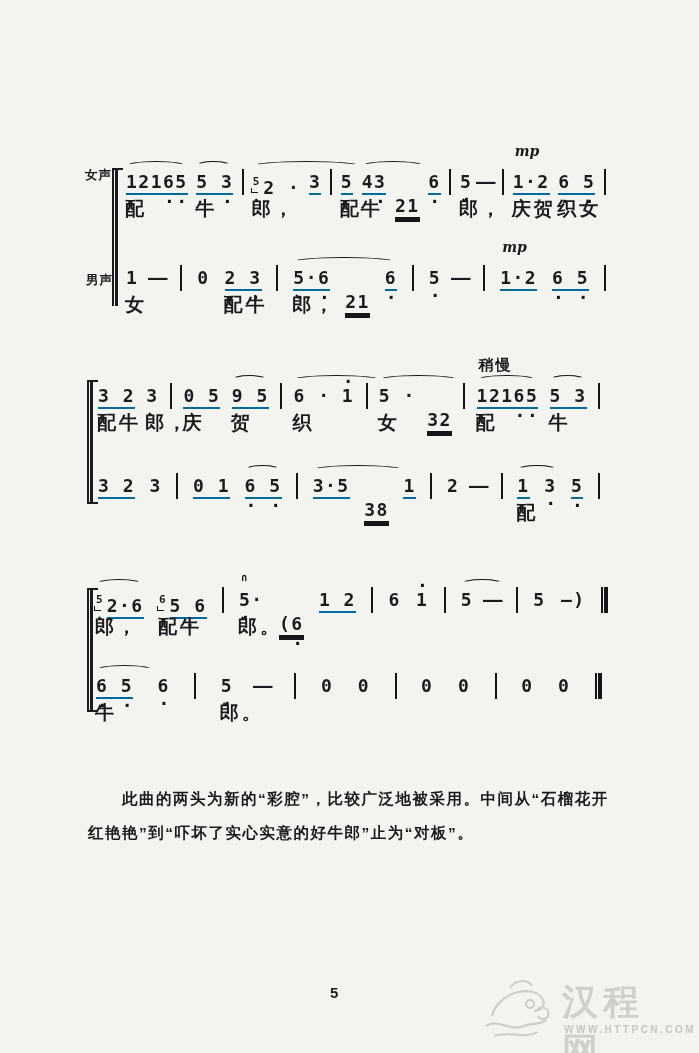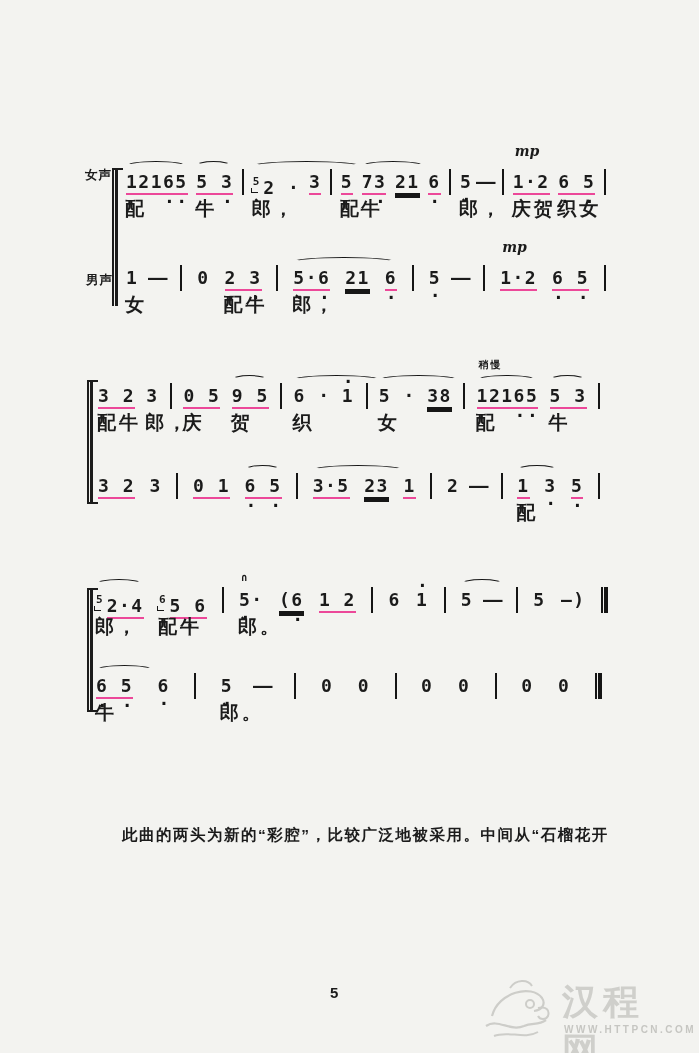--- a/index.html
+++ b/index.html
@@ -4,51 +4,51 @@
 <style>
   html,body{margin:0;padding:0;}
   body{background:#e8e8e6;}
   .page{position:relative;width:699px;height:1053px;background:#f3f3f0;overflow:hidden;
         font-family:"Liberation Sans",sans-serif;color:#1b1b1b;}
   
   .mline{position:absolute;display:flex;justify-content:space-between;align-items:flex-start;height:56px;}
   .cell{position:relative;display:inline-block;font-family:"DejaVu Sans Mono",monospace;
         font-weight:bold;font-size:18px;line-height:20px;letter-spacing:1.5px;white-space:pre;}
   .cell .t{display:inline-block;padding-bottom:1px;}
-  .cell .t.u1{border-bottom:2px solid #ec4899;}
-  .cell .t.u2{border-bottom:2px solid #161616;box-shadow:0 3px 0 #161616;}
+  .cell .t.u1{border-bottom:2px solid #0369a1;}
+  .cell .t.u2{border-bottom:2px solid #161616;box-shadow:0 3px 0 #161616;margin-top:24px;}
   .cell .t.dash{transform:scaleX(1.8);transform-origin:center;}
   .db,.da{position:absolute;left:1px;white-space:pre;font-family:"DejaVu Sans Mono",monospace;
         font-weight:bold;font-size:18px;letter-spacing:1.5px;line-height:6px;color:#161616;}
   .db{top:100%;margin-top:4px;}
   .da{bottom:100%;margin-bottom:1px;}
   .slur{position:absolute;left:-1px;bottom:calc(100% + 1px);height:10px;box-sizing:border-box;
         border:2px solid transparent;border-top:1.8px solid #161616;border-radius:50%;}
   .sup{position:absolute;left:2px;bottom:calc(100% + 11px);font-weight:bold;white-space:nowrap;}
   .sup.dyn{font-family:"DejaVu Serif",serif;font-style:italic;font-size:14px;letter-spacing:0;}
-  .sup.tempo{font-size:10px;letter-spacing:2px;text-align:right;}
+  .sup.tempo{font-size:15px;letter-spacing:2px;text-align:right;}
   .sup.orn{font-size:11px;bottom:calc(100% + 2px);letter-spacing:0;}
   .grace{position:relative;font-size:11px;letter-spacing:0;vertical-align:9px;margin-right:4px;}
   .grace::after{content:"";position:absolute;left:-2px;top:100%;width:6px;height:4px;
         border-left:1.4px solid #161616;border-bottom:1.4px solid #161616;}
   .lyr{position:absolute;top:27px;left:-1px;white-space:nowrap;font-family:"Liberation Sans",sans-serif;
         font-weight:bold;font-size:19px;letter-spacing:3px;}
   .bar{width:2px;height:26px;background:#151515;margin-top:-3px;}
   .bar.final{width:7px;background:transparent;border-left:2px solid #151515;border-right:4px solid #151515;box-sizing:border-box;}
   
   .sysbrace{position:absolute;width:6px;}
   .sysbrace .v1{position:absolute;left:0;top:0;bottom:0;width:1.5px;background:#1b1b1b;}
   .sysbrace .v2{position:absolute;left:3px;top:0;bottom:0;width:3px;background:#1b1b1b;}
   .sysbrace .st{position:absolute;left:0;top:0;width:11px;height:2px;background:#1b1b1b;}
   .sysbrace .sb{position:absolute;left:0;bottom:0;width:11px;height:2px;background:#1b1b1b;}
   .vlabel{position:absolute;font-weight:bold;font-size:12.5px;letter-spacing:1px;}
   
   .footnote{position:absolute;left:88px;top:782px;width:530px;font-weight:bold;font-size:15.5px;
         line-height:34px;letter-spacing:1.5px;}
-  .footnote .ln1{text-indent:2.2em;margin-top:36px;}
+  .footnote .ln1{text-indent:2.2em;}
   .pagenum{position:absolute;left:330px;top:984px;font-weight:bold;font-size:15px;}
   .watermark{position:absolute;left:480px;top:972px;width:194px;height:78px;color:#c9c9c5;}
   .wm-logo{position:absolute;left:0;top:2px;}
   .wm-name{position:absolute;left:82px;top:6px;font-size:36px;font-weight:bold;letter-spacing:5px;color:#cfcfcb;}
   .wm-url{position:absolute;left:84px;top:52px;font-size:10px;font-weight:bold;letter-spacing:2.5px;color:#c6c6c2;}
 </style>
 </head>
 <body>
 
 <div class="page">
@@ -75,21 +75,21 @@
   <div class="vlabel" style="left:86px;top:272px;">男声</div>
 
   <div class="mline" style="left:126px;top:172px;width:480px;">
       <span class="cell"><span class="t u1">12165</span><i class="slur" style="width: 100%;"></i><span class="db">   ··</span><span class="lyr">配</span></span>
       <span class="cell"><span class="t u1">5 3</span><i class="slur" style="width: 100%;"></i><span class="db">  ·</span><span class="lyr">牛</span></span>
       <span class="bar"></span>
       <span class="cell"><span class="grace">5</span><span class="t">2 ·</span><i class="slur" style="width: 230%;"></i><span class="lyr">郎，</span></span>
       <span class="cell"><span class="t u1">3</span></span>
       <span class="bar"></span>
       <span class="cell"><span class="t u1">5</span><span class="lyr">配</span></span>
-      <span class="cell"><span class="t u1">73</span><i class="slur" style="width: 260%;"></i><span class="db"> ·</span><span class="lyr">牛</span></span>
+      <span class="cell"><span class="t u1">43</span><i class="slur" style="width: 260%;"></i><span class="db"> ·</span><span class="lyr">牛</span></span>
       <span class="cell"><span class="t u2">21</span></span>
       <span class="cell"><span class="t u1">6</span><span class="db">·</span></span>
       <span class="bar"></span>
       <span class="cell"><span class="t">5</span><span class="db">·</span><span class="lyr">郎，</span></span>
       <span class="cell"><span class="t dash">—</span></span>
       <span class="bar"></span>
       <span class="cell"><span class="t u1">1·2</span><span class="sup dyn">mp</span><span class="lyr">庆贺</span></span>
       <span class="cell"><span class="t u1">6 5</span><span class="db">· ·</span><span class="lyr">织女</span></span>
       <span class="bar"></span>
     </div>
@@ -115,47 +115,47 @@
       <span class="cell"><span class="t u1">3 2</span><span class="lyr">配牛</span></span>
       <span class="cell"><span class="t">3</span><span class="lyr">郎，</span></span>
       <span class="bar"></span>
       <span class="cell"><span class="t u1">0 5</span><span class="lyr">庆</span></span>
       <span class="cell"><span class="t u1">9 5</span><i class="slur" style="width: 100%;"></i><span class="lyr">贺</span></span>
       <span class="bar"></span>
       <span class="cell"><span class="t">6 ·</span><i class="slur" style="width: 240%;"></i><span class="lyr">织</span></span>
       <span class="cell"><span class="t">1</span><span class="da">·</span></span>
       <span class="bar"></span>
       <span class="cell"><span class="t">5 ·</span><i class="slur" style="width: 220%;"></i><span class="lyr">女</span></span>
-      <span class="cell"><span class="t u2">38</span></span>
+      <span class="cell"><span class="t u2">32</span></span>
       <span class="bar"></span>
       <span class="cell"><span class="t u1">12165</span><i class="slur" style="width: 100%;"></i><span class="db">   ··</span><span class="sup tempo">稍慢</span><span class="lyr">配</span></span>
       <span class="cell"><span class="t u1">5 3</span><i class="slur" style="width: 100%;"></i><span class="lyr">牛</span></span>
       <span class="bar"></span>
     </div>
   <div class="mline" style="left:98px;top:476px;width:502px;">
       <span class="cell"><span class="t u1">3 2</span></span>
       <span class="cell"><span class="t">3</span></span>
       <span class="bar"></span>
       <span class="cell"><span class="t u1">0 1</span></span>
       <span class="cell"><span class="t u1">6 5</span><i class="slur" style="width: 100%;"></i><span class="db">· ·</span></span>
       <span class="bar"></span>
       <span class="cell"><span class="t u1">3·5</span><i class="slur" style="width: 250%;"></i></span>
-      <span class="cell"><span class="t u2">23</span></span>
+      <span class="cell"><span class="t u2">38</span></span>
       <span class="cell"><span class="t u1">1</span></span>
       <span class="bar"></span>
       <span class="cell"><span class="t">2</span></span>
       <span class="cell"><span class="t dash">—</span></span>
       <span class="bar"></span>
       <span class="cell"><span class="t u1">1</span><i class="slur" style="width: 340%;"></i><span class="lyr">配</span></span>
       <span class="cell"><span class="t">3</span><span class="db">·</span></span>
       <span class="cell"><span class="t u1">5</span><span class="db">·</span></span>
       <span class="bar"></span>
     </div>
   <div class="mline" style="left:96px;top:590px;width:512px;">
-      <span class="cell"><span class="grace">5</span><span class="t u1">2·4</span><i class="slur" style="width: 100%;"></i><span class="lyr">郎，</span></span>
+      <span class="cell"><span class="grace">5</span><span class="t u1">2·6</span><i class="slur" style="width: 100%;"></i><span class="lyr">郎，</span></span>
       <span class="cell"><span class="grace">6</span><span class="t u1">5 6</span><span class="db">  ·</span><span class="lyr">配牛</span></span>
       <span class="bar"></span>
       <span class="cell"><span class="t">5·</span><span class="db">·</span><span class="sup orn">∩</span><span class="lyr">郎。</span></span>
       <span class="cell"><span class="t u2">(6</span><span class="db"> ·</span></span>
       <span class="cell"><span class="t u1">1 2</span></span>
       <span class="bar"></span>
       <span class="cell"><span class="t">6</span></span>
       <span class="cell"><span class="t">1</span><span class="da">·</span></span>
       <span class="bar"></span>
       <span class="cell"><span class="t">5</span><i class="slur" style="width: 360%;"></i></span>
@@ -178,20 +178,21 @@
       <span class="cell"><span class="t">0</span></span>
       <span class="cell"><span class="t">0</span></span>
       <span class="bar"></span>
       <span class="cell"><span class="t">0</span></span>
       <span class="cell"><span class="t">0</span></span>
       <span class="bar final"></span>
     </div>
 
   <div class="footnote">
     <div class="ln1">此曲的两头为新的“彩腔”，比较广泛地被采用。中间从“石榴花开</div>
+    <div class="ln2">红艳艳”到“吓坏了实心实意的好牛郎”止为“对板”。</div>
   </div>
 
   <div class="pagenum">5</div>
 
   <div class="watermark">
     <svg class="wm-logo" width="80" height="74" viewBox="0 0 80 74" fill="none">
       <path d="M12 42 C18 18 52 10 62 24 C66 30 62 36 54 37" stroke="#cdcdc9" stroke-width="2.2"></path>
       <path d="M30 14 C36 5 48 5 52 12" stroke="#cdcdc9" stroke-width="2"></path>
       <path d="M6 52 C18 44 30 58 44 52 C52 48 58 52 66 46" stroke="#cdcdc9" stroke-width="2.2"></path>
       <path d="M14 62 C28 56 44 66 58 58" stroke="#cdcdc9" stroke-width="2"></path>

